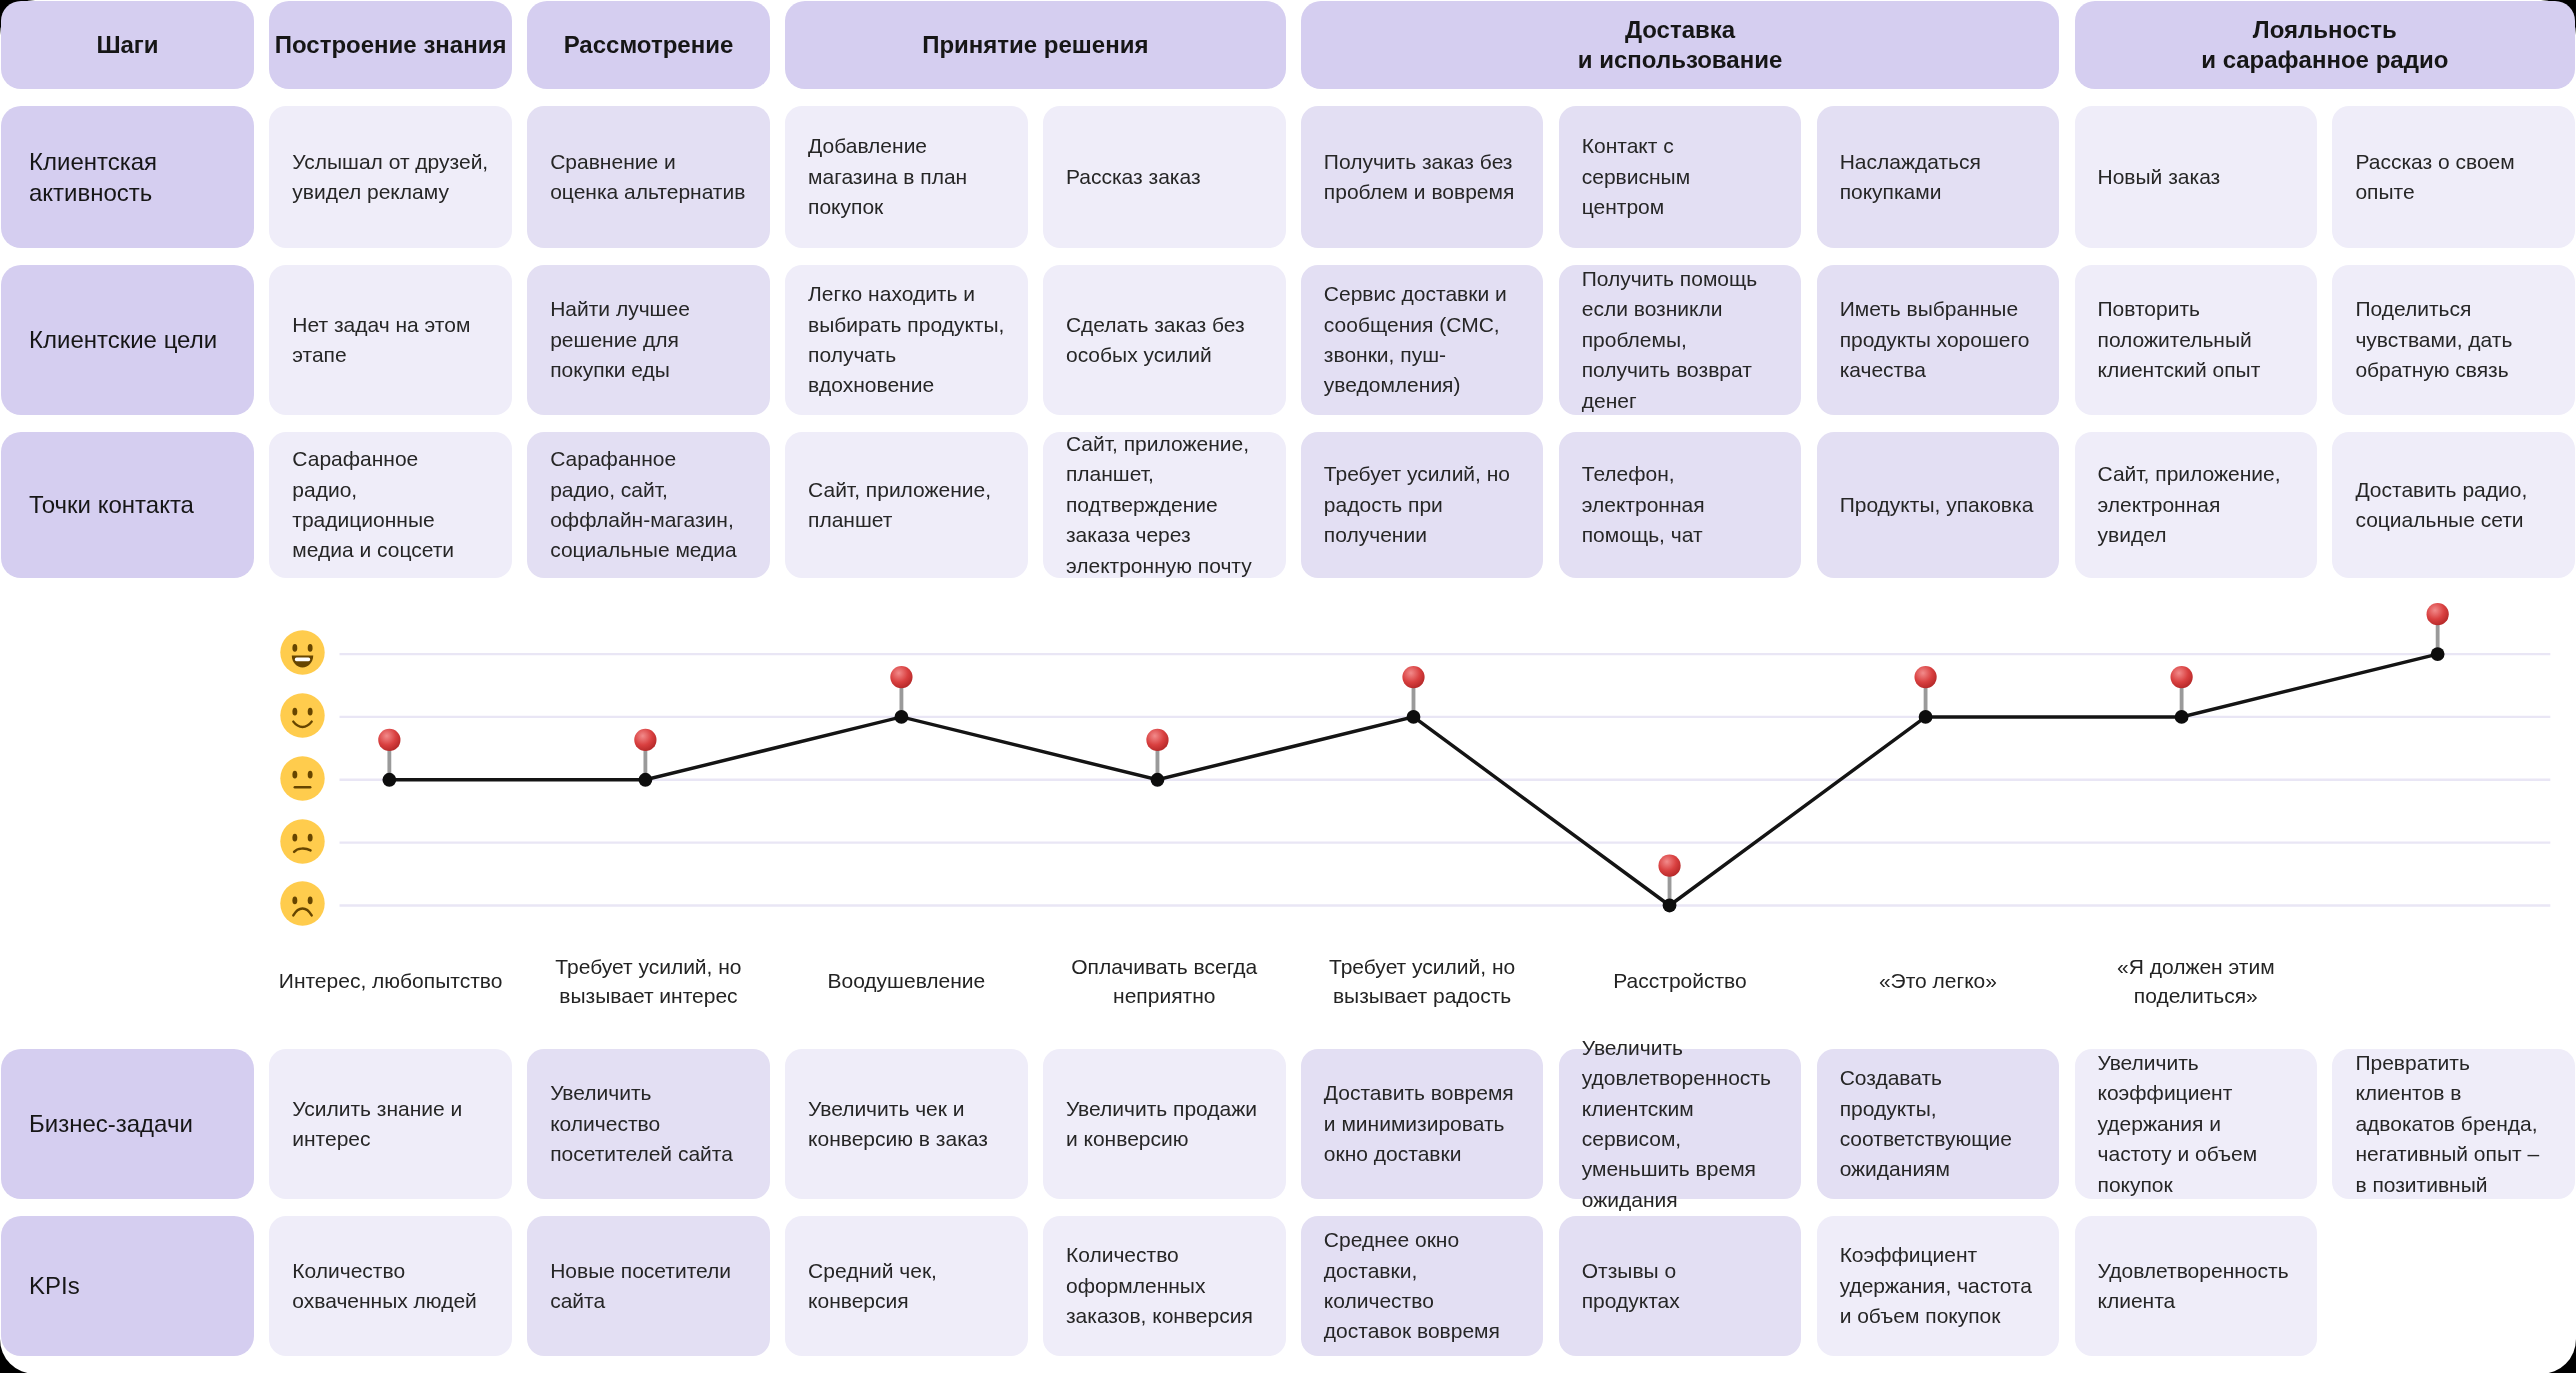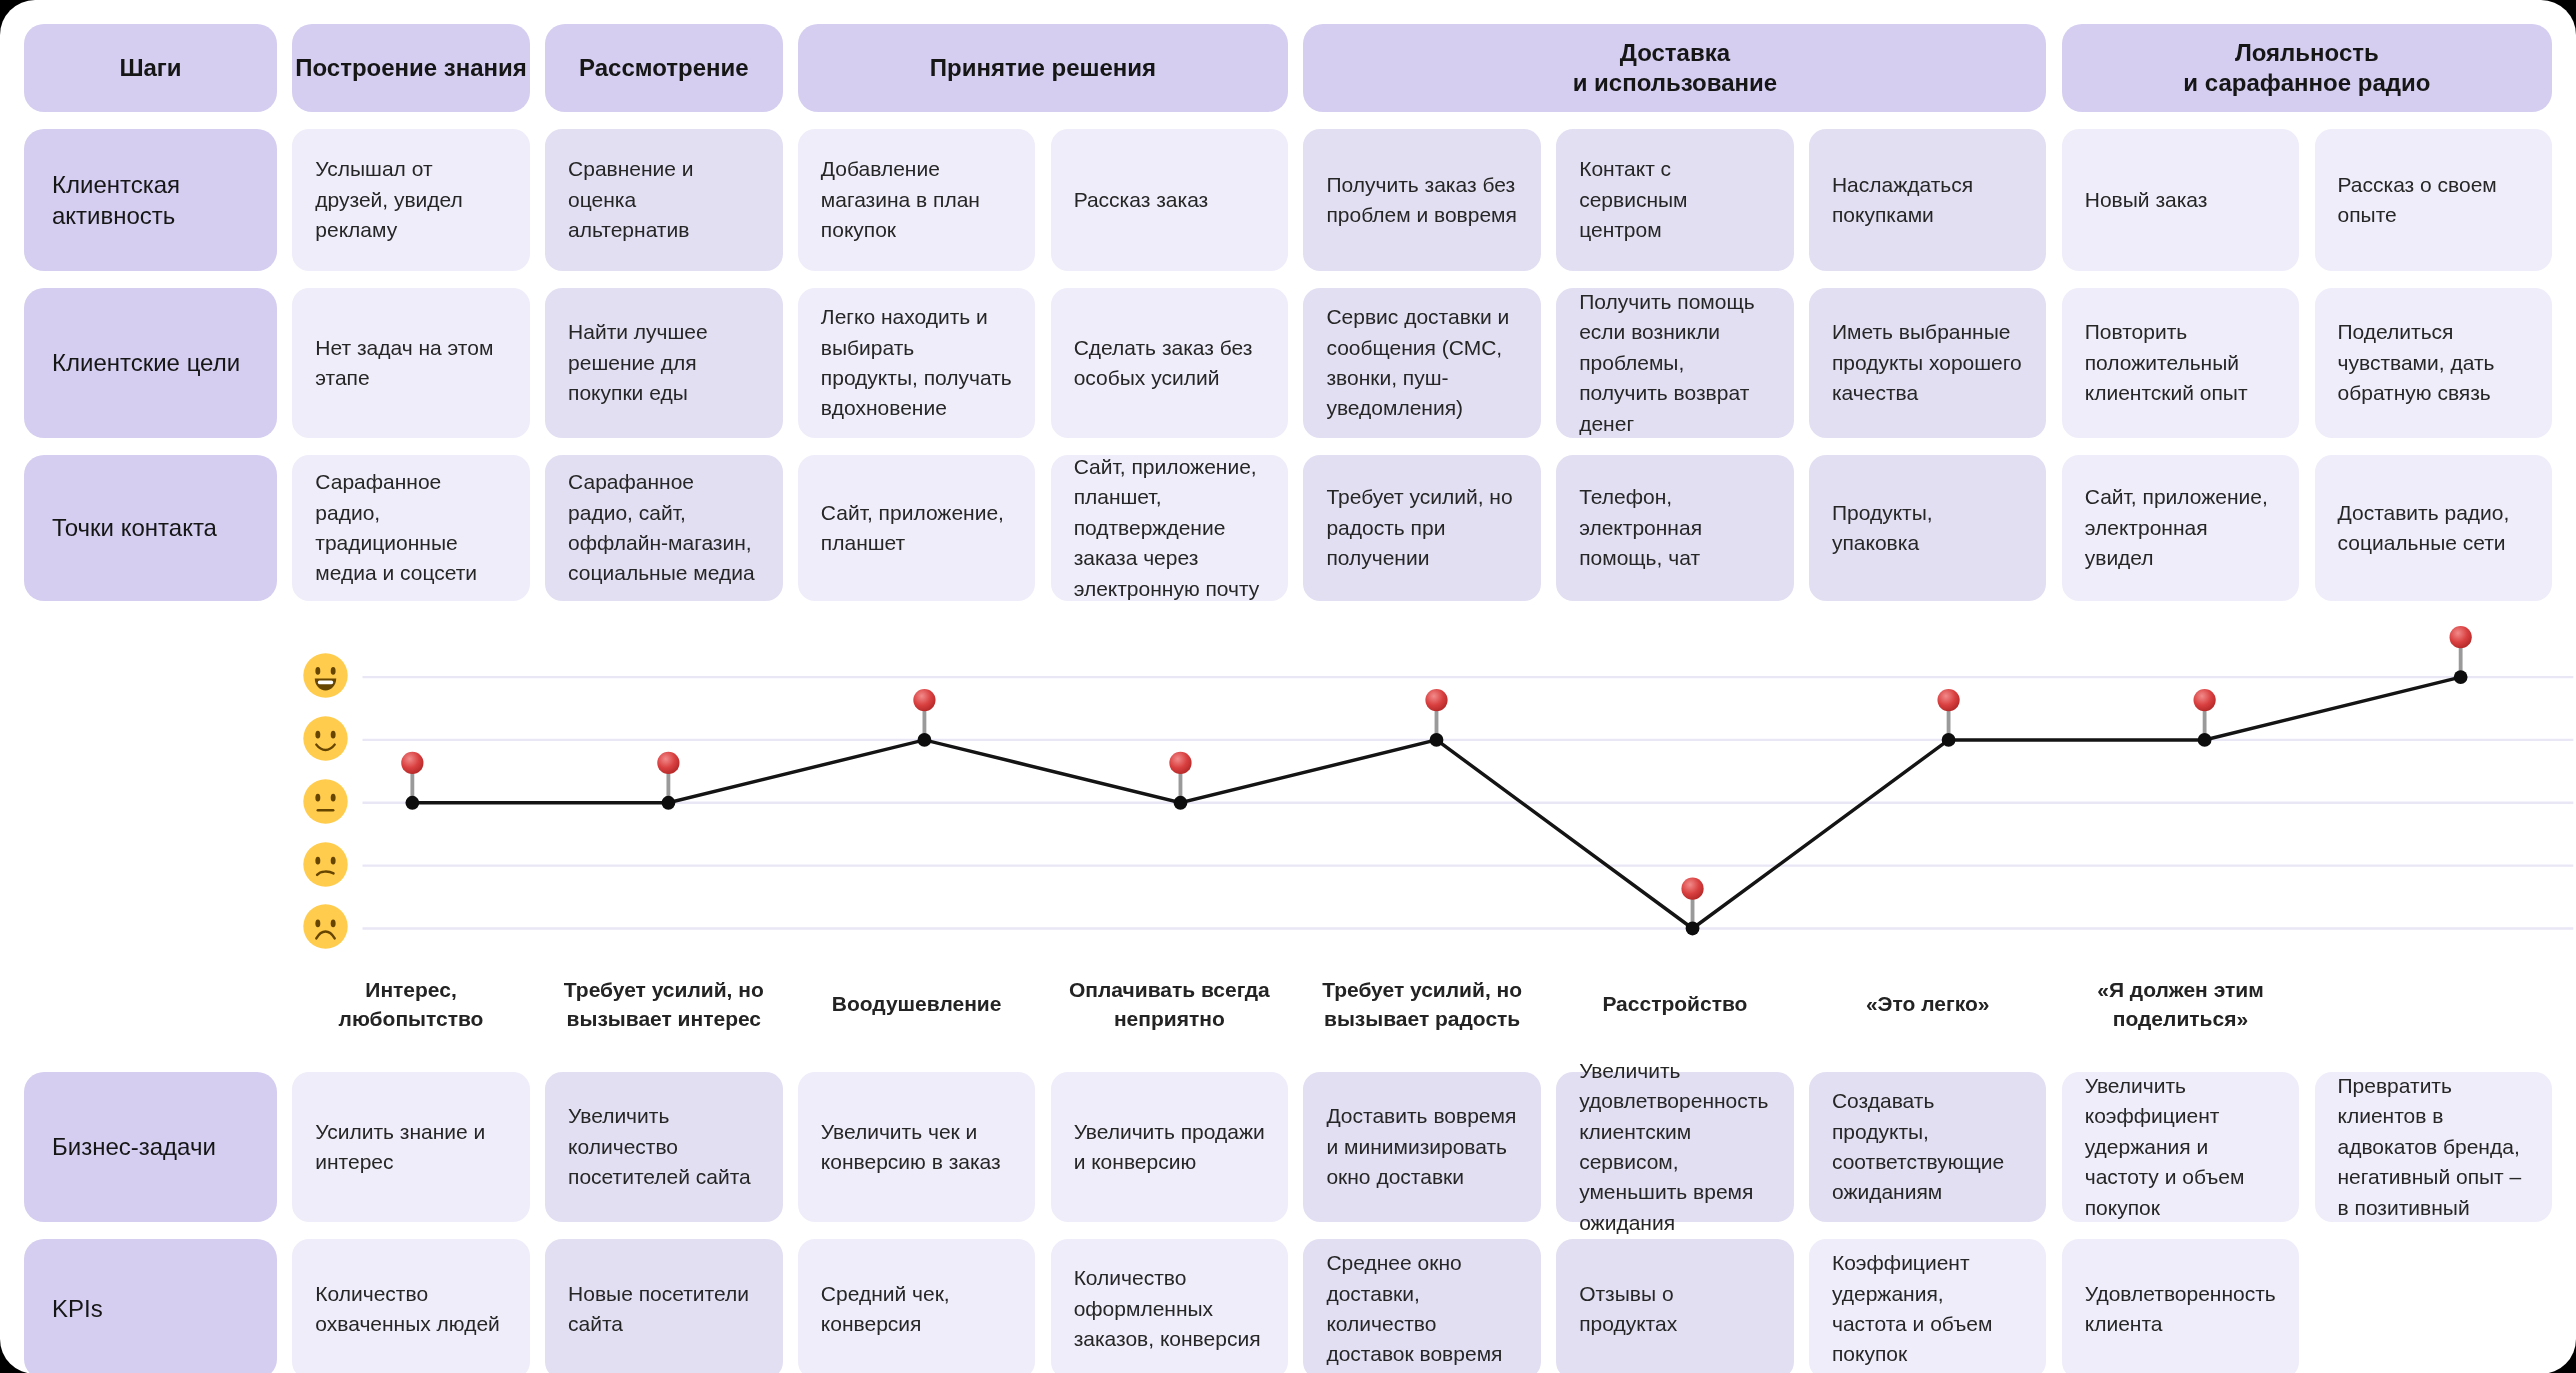--- a/index.html
+++ b/index.html
@@ -1,33 +1,33 @@
 <!DOCTYPE html>
 <html lang="ru" style="font-size:12.3px"><head>
 <meta charset="utf-8">
 <style>
   html,body{margin:0;padding:0;background:#000;}
   .canvas{position:relative;width:2576px;height:1374px;background:#000;font-family:"Liberation Sans","DejaVu Sans",sans-serif;}
   .card{position:absolute;inset:0;background:#ffffff;border-radius:35px;box-sizing:border-box;
-        padding:24px;display:grid;grid-template-columns:253px repeat(9,1fr);
+        padding:1px;display:grid;grid-template-columns:253px repeat(9,1fr);
         grid-template-rows:88px 142px 150px 146px 437px 150px 140px;gap:17px 15.3px;}
   .labelbox{background:#d5cef0;border-radius:20px;display:flex;align-items:center;
             font-weight:400;font-size:24px;line-height:1.3;color:#161616;padding:0 28px;box-sizing:border-box;}
   .headbox{background:#d5cef0;border-radius:20px;display:flex;align-items:center;justify-content:center;
            font-weight:700;font-size:24px;line-height:1.25;color:#161616;text-align:center;white-space:pre-line;}
   .span1{grid-column:span 1}.span2{grid-column:span 2}.span3{grid-column:span 3}
   .cell{border-radius:17px;display:flex;align-items:center;padding:20px 23px;box-sizing:border-box;
         font-size:21px;line-height:1.45;color:#262626;}
   .cell.light{background:#efedf9;}
   .cell.dark{background:#e3dff3;}
   .emo-area{grid-column:2 / -1;position:relative;background:#ffffff;}
   .emo-svg{position:absolute;left:0;top:0;}
   .emoji{position:absolute;width:49px;height:49px;}
   .emo-labels{position:absolute;left:0;right:0;bottom:6.1px;height:90px;display:grid;
-              grid-template-columns:repeat(9,1fr);gap:15.3px;font-weight:bold;}
+              grid-template-columns:repeat(9,1fr);gap:15.3px;}
   .emo-label{display:flex;align-items:center;justify-content:center;text-align:center;
              font-size:21px;line-height:1.4;color:#232323;}
 </style>
 </head>
 <body>
 
 <div class="canvas">
  <div class="card">
 
   <div class="headbox">Шаги</div>

